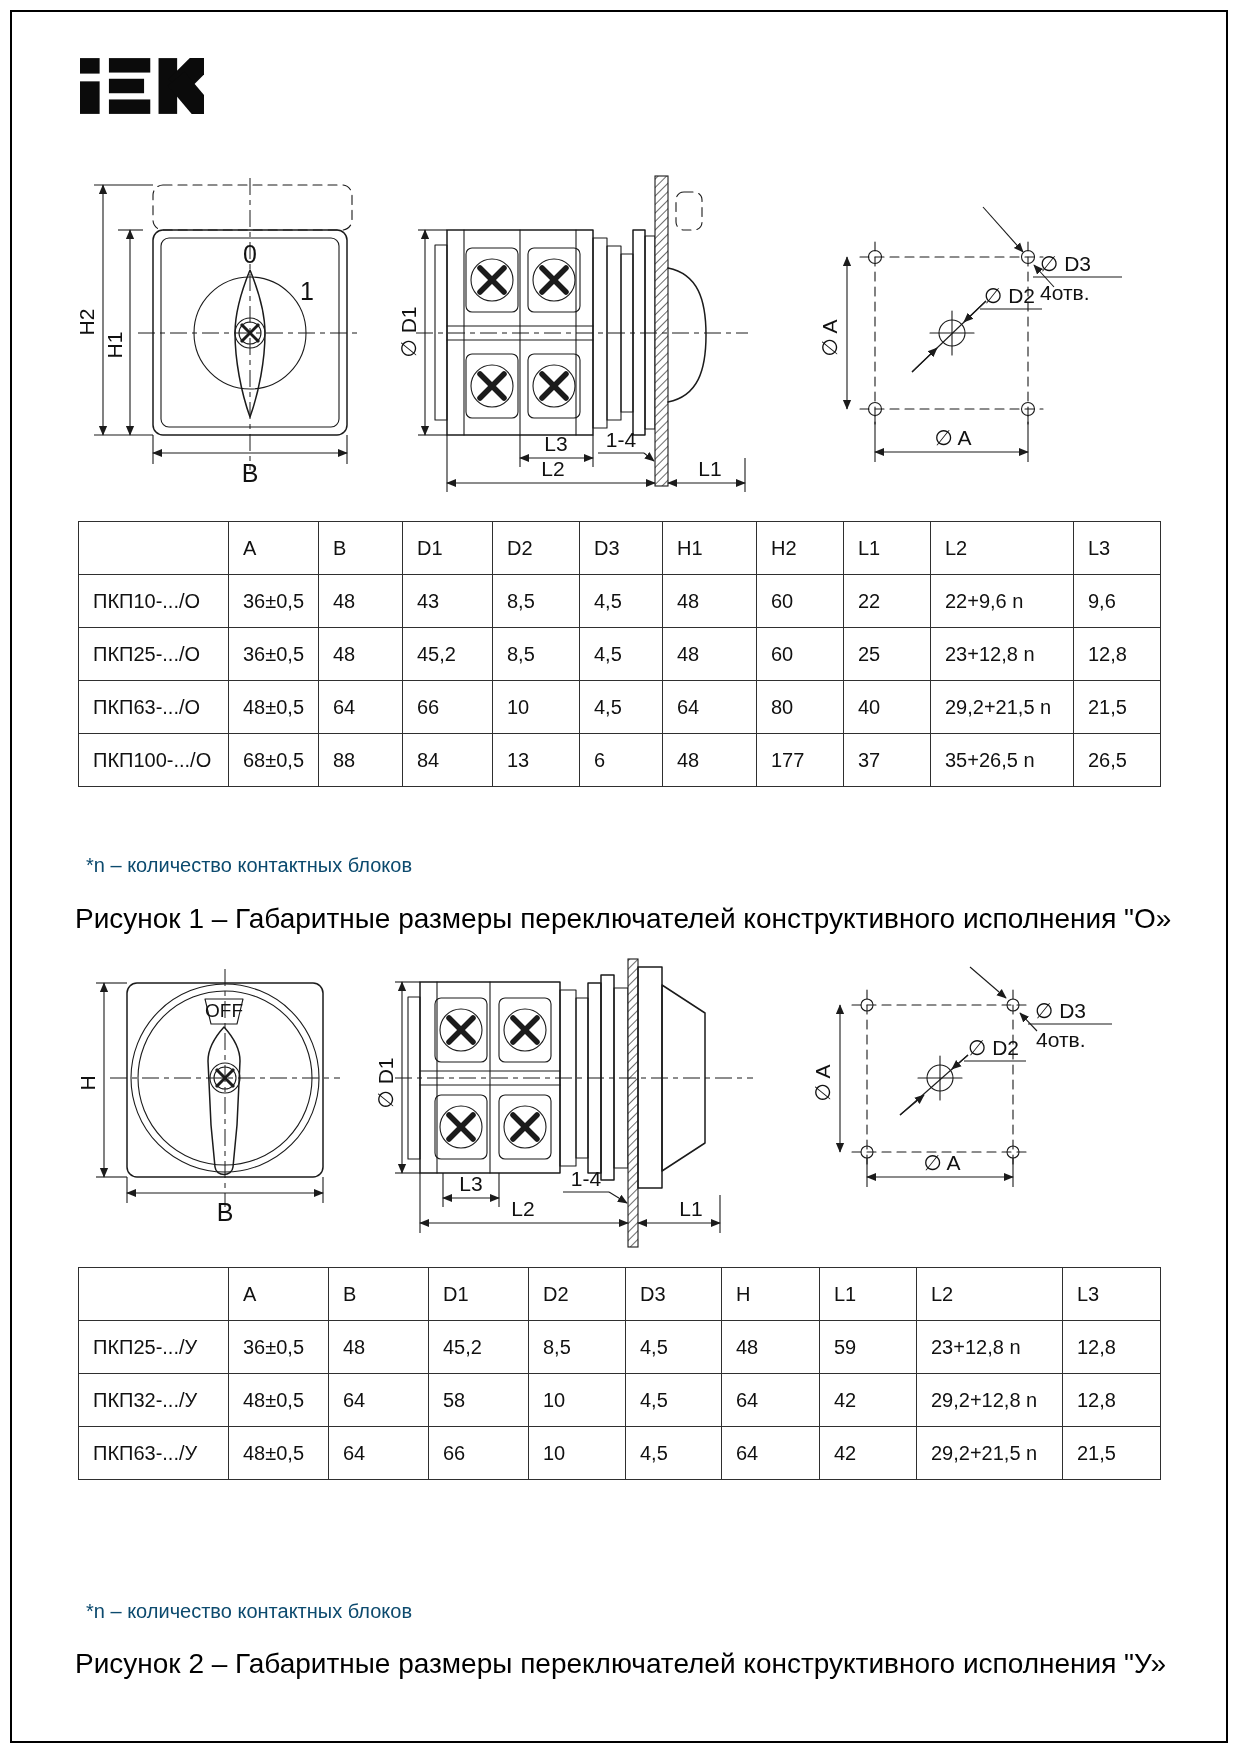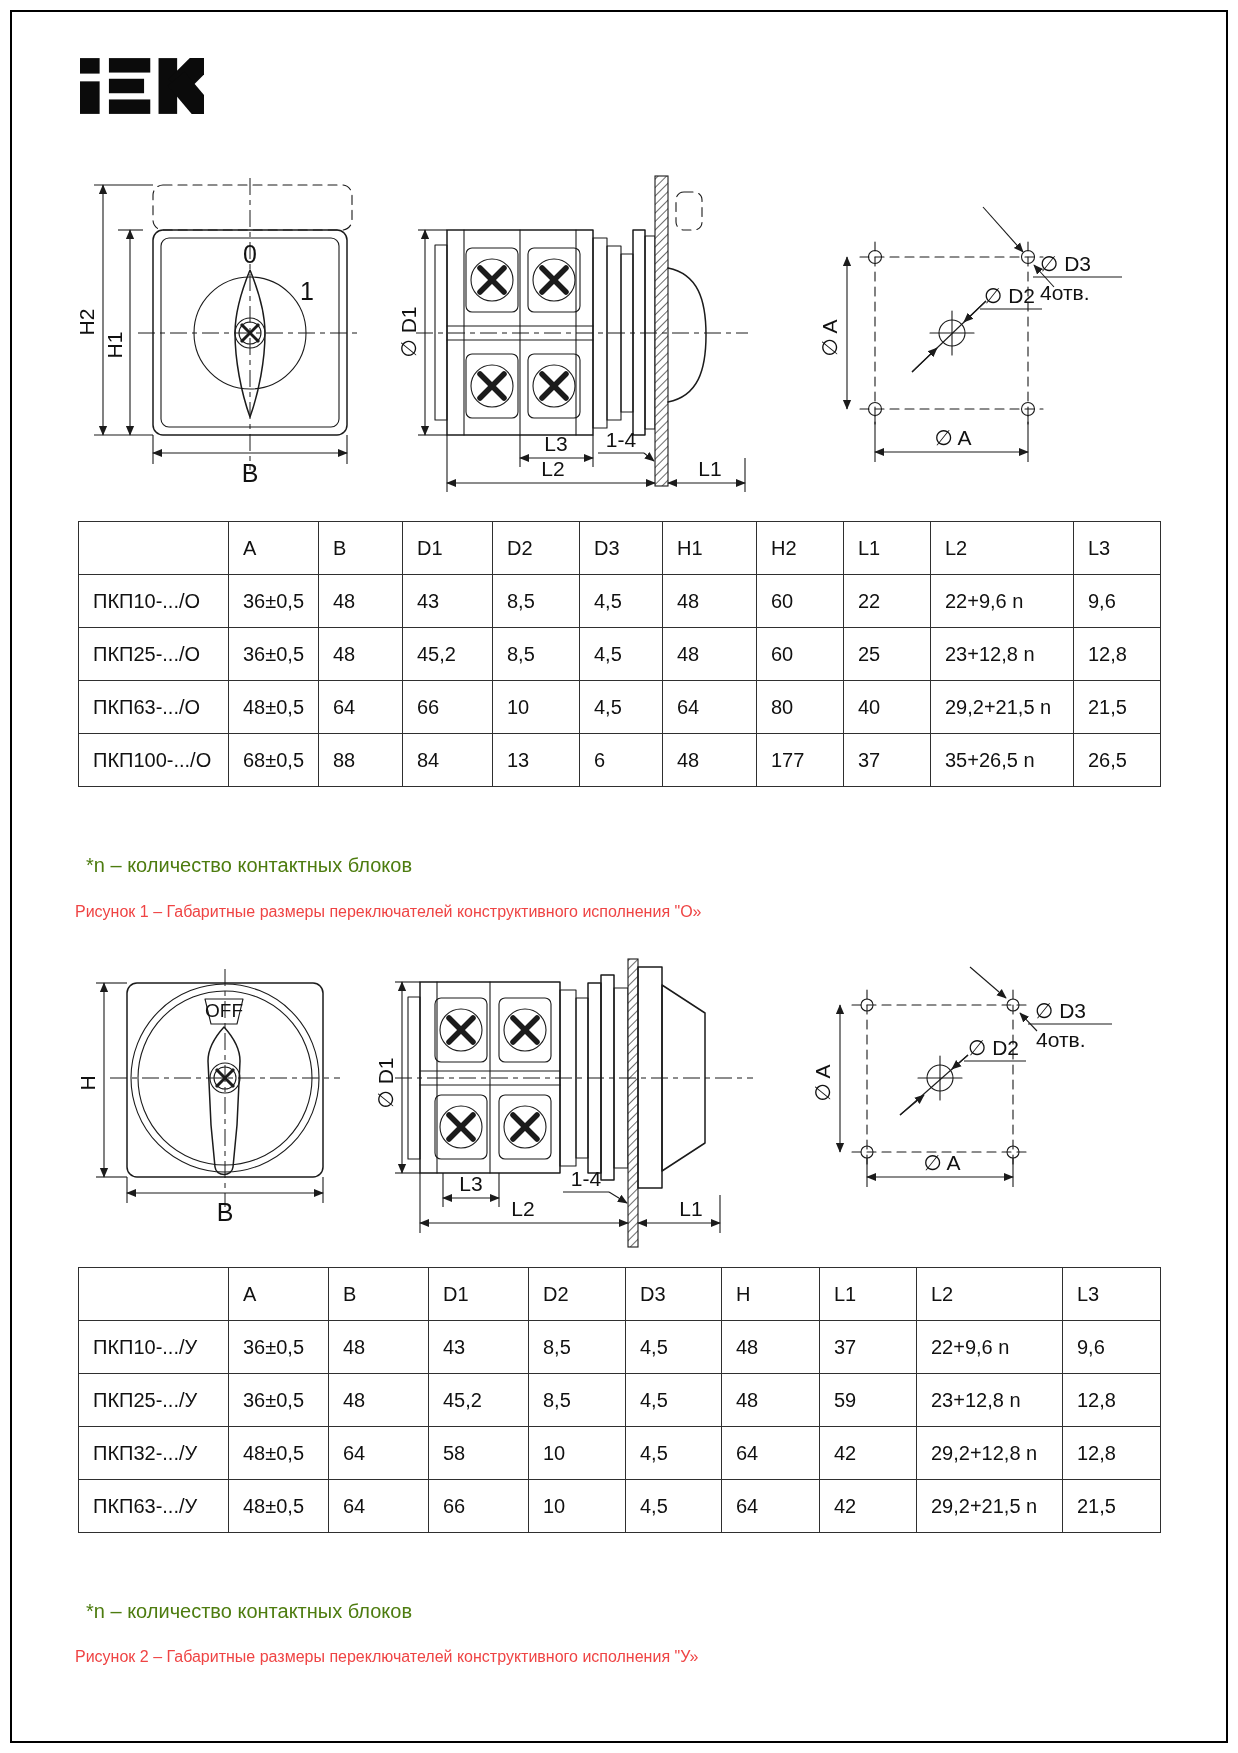--- a/index.html
+++ b/index.html
@@ -19,22 +19,22 @@
   text.lab{font-family:"Liberation Sans",sans-serif;font-size:21px;fill:#111;}
   text.big{font-size:25px;}
   text.small{font-size:19px;}
   
   table.dim-table{border-collapse:collapse;table-layout:fixed;background:#fff;}
   table.dim-table th,table.dim-table td{
     border:1px solid #2f2f2f;height:52px;padding:0 4px 0 14px;
     font:20px "Liberation Sans",sans-serif;font-weight:400;text-align:left;
     vertical-align:middle;white-space:nowrap;color:#111;
   }
-  .footnote{font-size:20px;color:#4d7c0f;}
-  .caption{font-size:16px;color:#ef4444;}
+  .footnote{font-size:20px;color:#0c4a6e;}
+  .caption{font-size:28px;color:#000000;}
 </style>
 </head>
 <body>
 
 <svg width="0" height="0" style="position:absolute">
   <defs>
     <marker id="arr" viewBox="0 0 12 12" refX="11" refY="6" markerWidth="9" markerHeight="9" orient="auto-start-reverse">
       <path d="M0,1 L12,6 L0,11 Z" fill="#1b1b1b"></path>
     </marker>
     <pattern id="hatch" width="6" height="6" patternUnits="userSpaceOnUse" patternTransform="rotate(45)">
@@ -372,32 +372,20 @@
         <th>D2</th>
         <th>D3</th>
         <th>H</th>
         <th>L1</th>
         <th>L2</th>
         <th>L3</th>
       </tr>
     </thead>
     <tbody>
       <tr>
-        <td>ПКП10-.../У</td>
-        <td>36±0,5</td>
-        <td>48</td>
-        <td>43</td>
-        <td>8,5</td>
-        <td>4,5</td>
-        <td>48</td>
-        <td>37</td>
-        <td>22+9,6 n</td>
-        <td>9,6</td>
-      </tr>
-      <tr>
         <td>ПКП25-.../У</td>
         <td>36±0,5</td>
         <td>48</td>
         <td>45,2</td>
         <td>8,5</td>
         <td>4,5</td>
         <td>48</td>
         <td>59</td>
         <td>23+12,8 n</td>
         <td>12,8</td>

